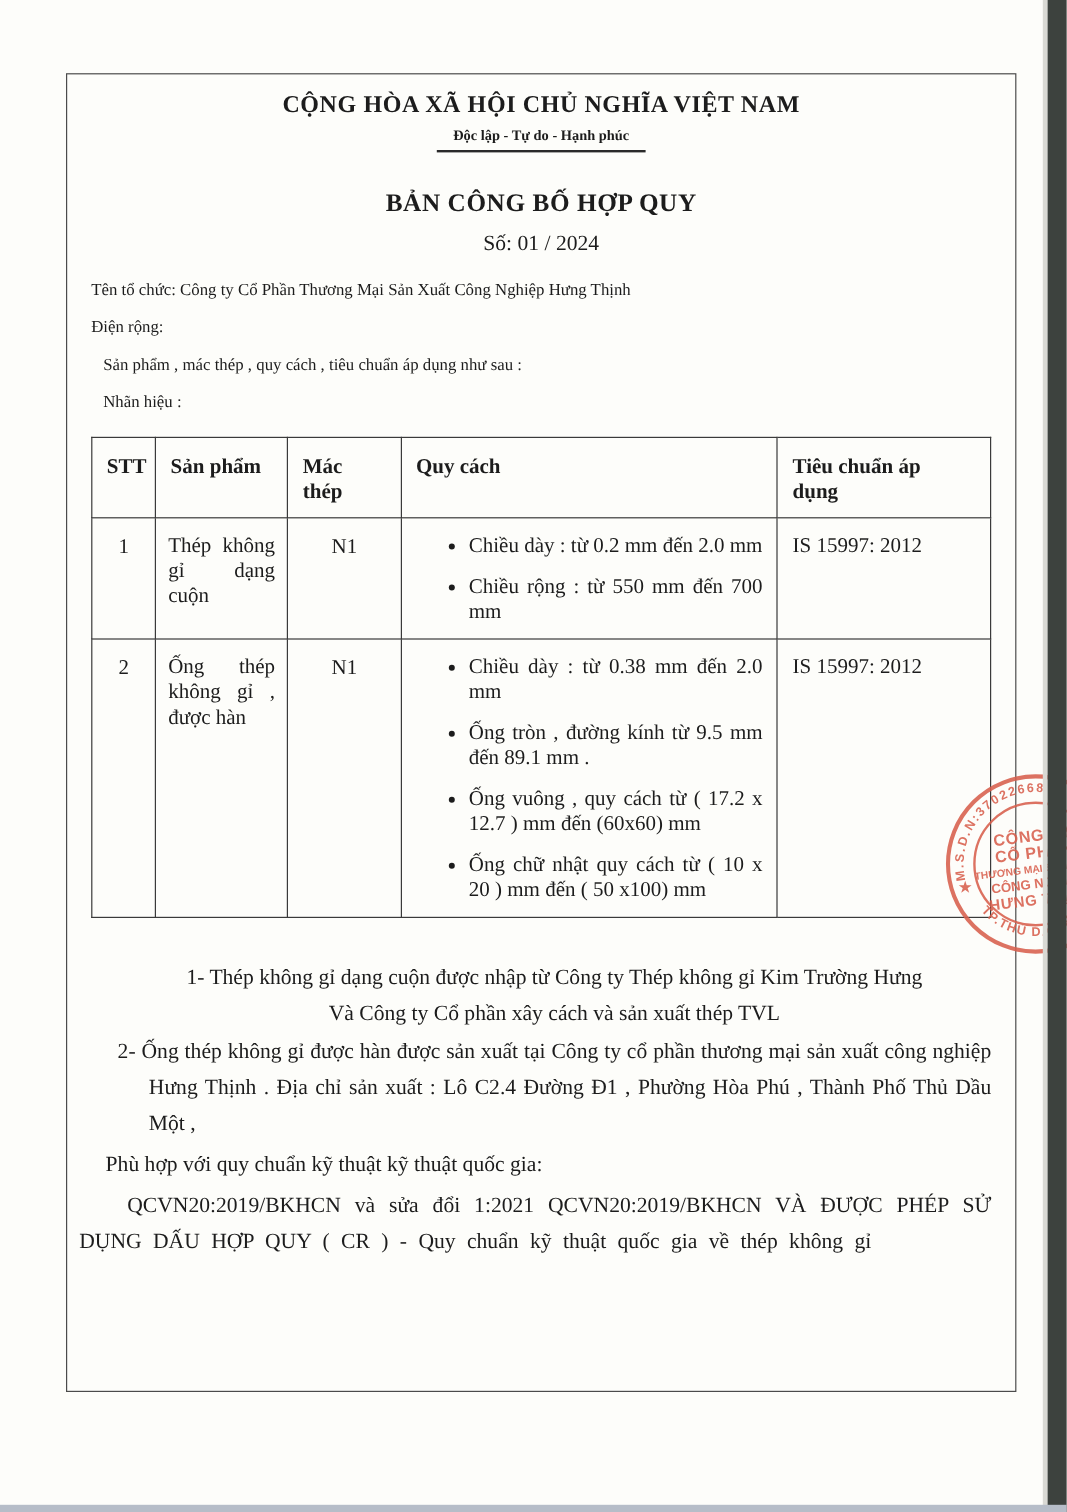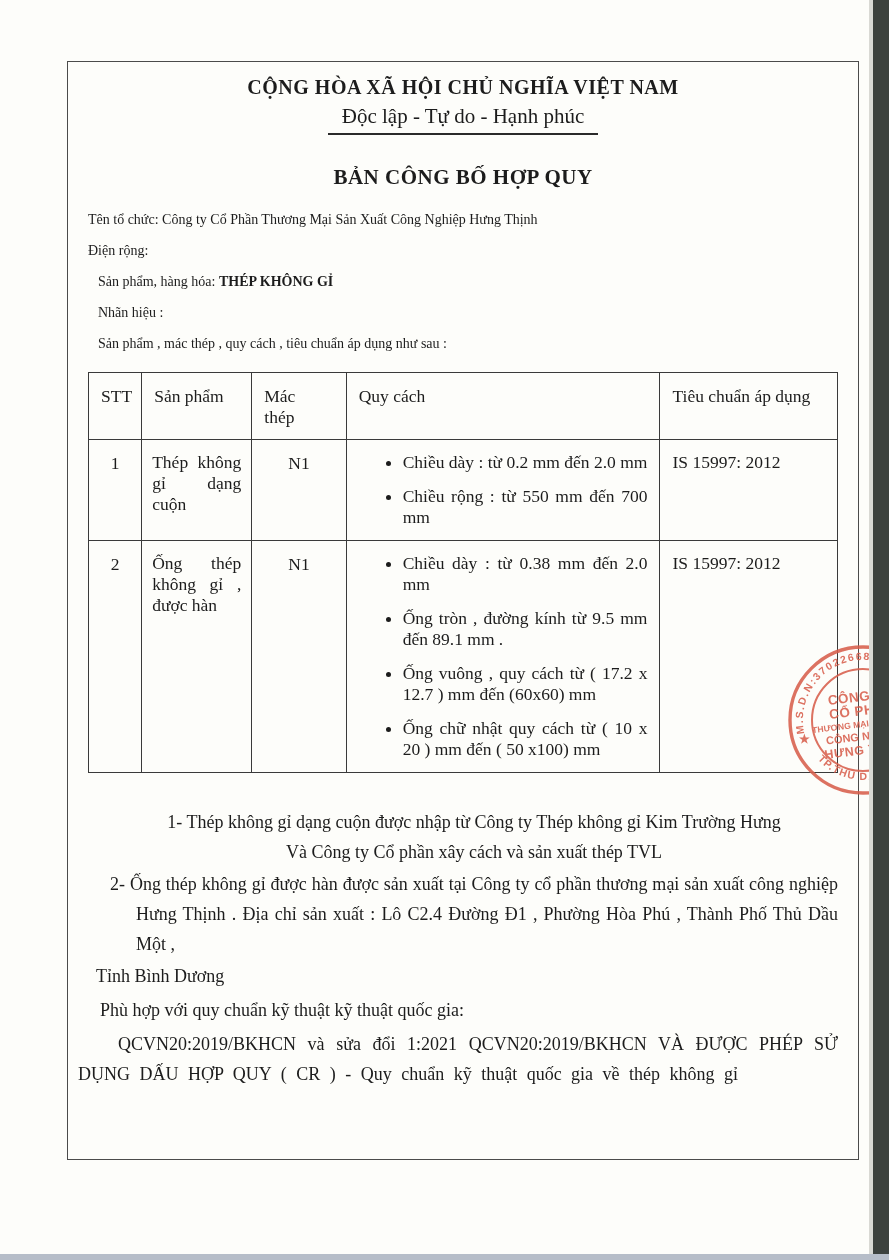--- a/index.html
+++ b/index.html
@@ -6,41 +6,40 @@
   body{
     width:889px;height:1260px;position:relative;overflow:hidden;
     background:#fdfdfa;
     font-family:"Liberation Serif", serif;
     color:#1c1c1c;
   }
   .frame{
     position:absolute;left:55px;top:61px;width:792px;height:1099px;
     border:1px solid #4b4b4b;box-sizing:border-box;
     background:transparent;
-    margin-left:12px;
   }
   .content{padding:12px 20px 0 20px;}
 
   
   .nat-title{text-align:center;font-weight:bold;font-size:20px;letter-spacing:.5px;margin-top:2px;}
   .motto-wrap{text-align:center;margin-top:5px;}
-  .motto{display:inline-block;font-weight:normal;font-size:21px;border-bottom:2px solid #2a2a2a;padding:0 14px 4px 14px;}
+  .motto{display:inline-block;font-weight:bold;font-size:12px;border-bottom:2px solid #2a2a2a;padding:0 14px 4px 14px;}
   .doc-title{text-align:center;font-weight:bold;font-size:21px;margin-top:30px;letter-spacing:.5px;}
   .doc-number{text-align:center;font-size:18px;margin-top:10px;}
 
   
   .org{margin-top:14px;font-size:14px;line-height:31px;text-align:justify;}
   .org p{margin:0;}
   .line-indent{margin-left:10px !important;}
   .product b{font-weight:bold;}
 
   
   table{width:100%;border-collapse:collapse;margin-top:13px;table-layout:fixed;}
   th,td{border:1.4px solid #3a3a3a;vertical-align:top;font-size:17.5px;padding:10px 8px;box-sizing:border-box;}
-  th{font-weight:normal;text-align:left;padding:13px 16px 11px 12px;}
+  th{font-weight:bold;text-align:left;padding:13px 16px 11px 12px;}
   col.c-stt{width:7.1%;} col.c-sp{width:14.7%;} col.c-mt{width:12.6%;} col.c-qc{width:41.9%;} col.c-tc{width:23.7%;}
   .cell-center{text-align:center;}
   td.c-sp-cell{text-align:justify;padding:12px 10px;}
   td.c-tc-cell{padding:12px 6px 12px 12px;}
   ul.specs{margin:2px 0 0 0;padding-left:48px;}
   ul.specs li{margin-bottom:13px;text-align:justify;padding-right:4px;}
   ul.specs li:last-child{margin-bottom:2px;}
   td.c-stt-cell{padding-top:13px;}
   td.c-mt-cell{padding-top:13px;}
 
@@ -67,27 +66,27 @@
 
 <div class="frame">
   <div class="content">
 
     <div class="nat-title">CỘNG HÒA XÃ HỘI CHỦ NGHĨA VIỆT NAM</div>
     <div class="motto-wrap">
       <span class="motto">Độc lập - Tự do - Hạnh phúc</span>
     </div>
 
     <div class="doc-title">BẢN CÔNG BỐ HỢP QUY</div>
+    <div class="doc-number">Số: 01 / 2024</div>
 
     <div class="org">
       <p>Tên tổ chức: Công ty Cổ Phần Thương Mại Sản Xuất Công Nghiệp Hưng Thịnh</p>
       <p>Điện rộng:</p>
-      <p class="product line-indent"><span>Sản phẩm, hàng hóa: </span><b>THÉP KHÔNG GỈ</b></p>
+      <p class="line-indent">Sản phẩm , mác thép , quy cách , tiêu chuẩn áp dụng như sau :</p>
       <p class="line-indent">Nhãn hiệu :</p>
-      <p class="line-indent">Sản phẩm , mác thép , quy cách , tiêu chuẩn áp dụng như sau :</p>
     </div>
 
     <table>
       <colgroup>
         <col class="c-stt">
           <col class="c-sp">
           <col class="c-mt">
           <col class="c-qc">
           <col class="c-tc">
       </colgroup>
@@ -129,21 +128,20 @@
         </tr>
       </tbody>
     </table>
 
     <div class="notes">
       <div class="note1">
         <p>1-  Thép không gỉ dạng cuộn được nhập từ Công ty Thép không gỉ Kim Trường Hưng</p>
         <p>Và Công ty Cổ phần xây cách và sản xuất thép TVL</p>
       </div>
       <div class="note2">2-  Ống thép không gỉ được hàn được sản xuất tại Công ty cổ phần thương mại sản xuất công nghiệp Hưng Thịnh . Địa chỉ sản xuất : Lô C2.4 Đường Đ1 , Phường Hòa Phú , Thành Phố Thủ Dầu Một ,</div>
-      <div class="province">Tỉnh Bình Dương</div>
       <div class="conform-intro">Phù hợp với quy chuẩn kỹ thuật kỹ thuật quốc gia:</div>
       <div class="conform-body">QCVN20:2019/BKHCN và sửa đổi 1:2021 QCVN20:2019/BKHCN VÀ ĐƯỢC PHÉP SỬ DỤNG DẤU HỢP QUY ( CR ) -  Quy chuẩn kỹ thuật quốc gia về thép không gỉ</div>
     </div>
 
   </div>
 </div>
 
 <div class="stamp">
   <svg width="166" height="166" viewBox="0 0 166 166">
     <g fill="none" stroke="#d85f4d">

